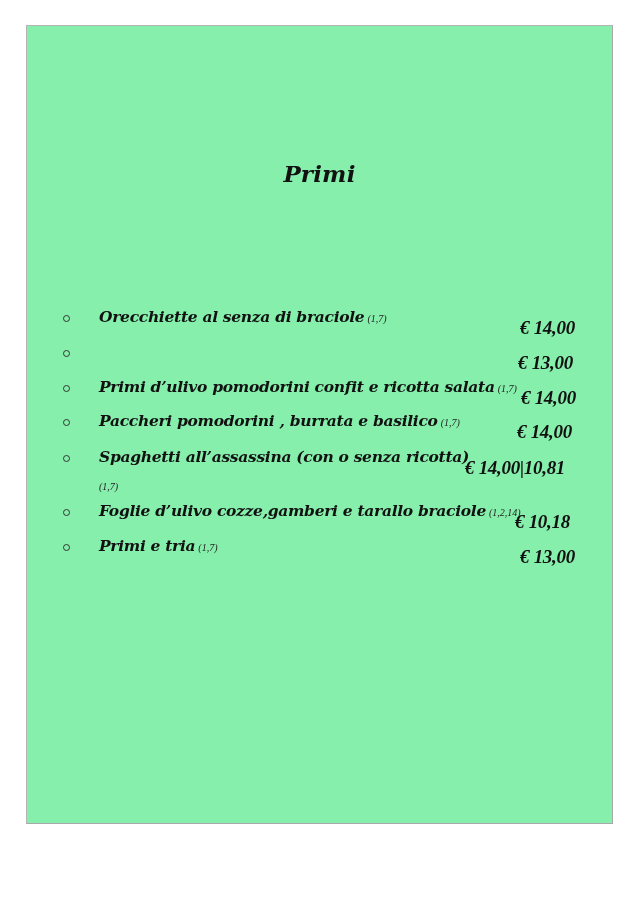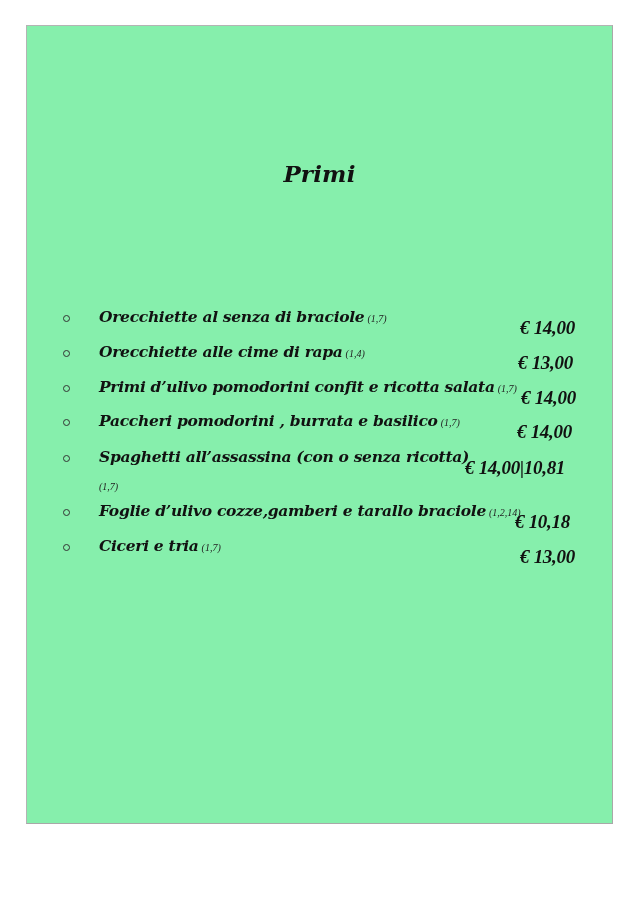--- a/index.html
+++ b/index.html
@@ -113,21 +113,20 @@
   <div class="menu">
 
     <div class="row" style="top:281px;">
       <span class="bullet"></span>
       <span class="dish"><span>Orecchiette al senza di braciole</span><span class="allergens">(1,7)</span></span>
       <span class="price" style="left:493px;">€ 14,00</span>
     </div>
 
     <div class="row" style="top:316px;">
       <span class="bullet"></span>
-      <span class="dish"><span>Orecchiette alle cime di rapa</span><span class="allergens">(1,4)</span></span>
       <span class="price" style="left:491px;">€ 13,00</span>
     </div>
 
     <div class="row" style="top:351px;">
       <span class="bullet"></span>
       <span class="dish"><span>Primi d’ulivo  pomodorini confit e ricotta salata</span><span class="allergens">(1,7)</span></span>
       <span class="price" style="left:494px;">€ 14,00</span>
     </div>
 
     <div class="row" style="top:385px;">
@@ -144,18 +143,18 @@
     <div class="cont" style="top:455px;">(1,7)</div>
 
     <div class="row" style="top:475px;">
       <span class="bullet"></span>
       <span class="dish"><span>Foglie d’ulivo  cozze,gamberi  e tarallo braciole</span><span class="allergens">(1,2,14)</span></span>
       <span class="price" style="left:488px;">€ 10,18</span>
     </div>
 
     <div class="row" style="top:510px;">
       <span class="bullet"></span>
-      <span class="dish"><span>Ciceri e tria</span><span class="allergens">(1,7)</span></span>
+      <span class="dish"><span>Primi e tria</span><span class="allergens">(1,7)</span></span>
       <span class="price" style="left:493px;">€ 13,00</span>
     </div>
 
   </div>
 </div>
 
 </body></html>

